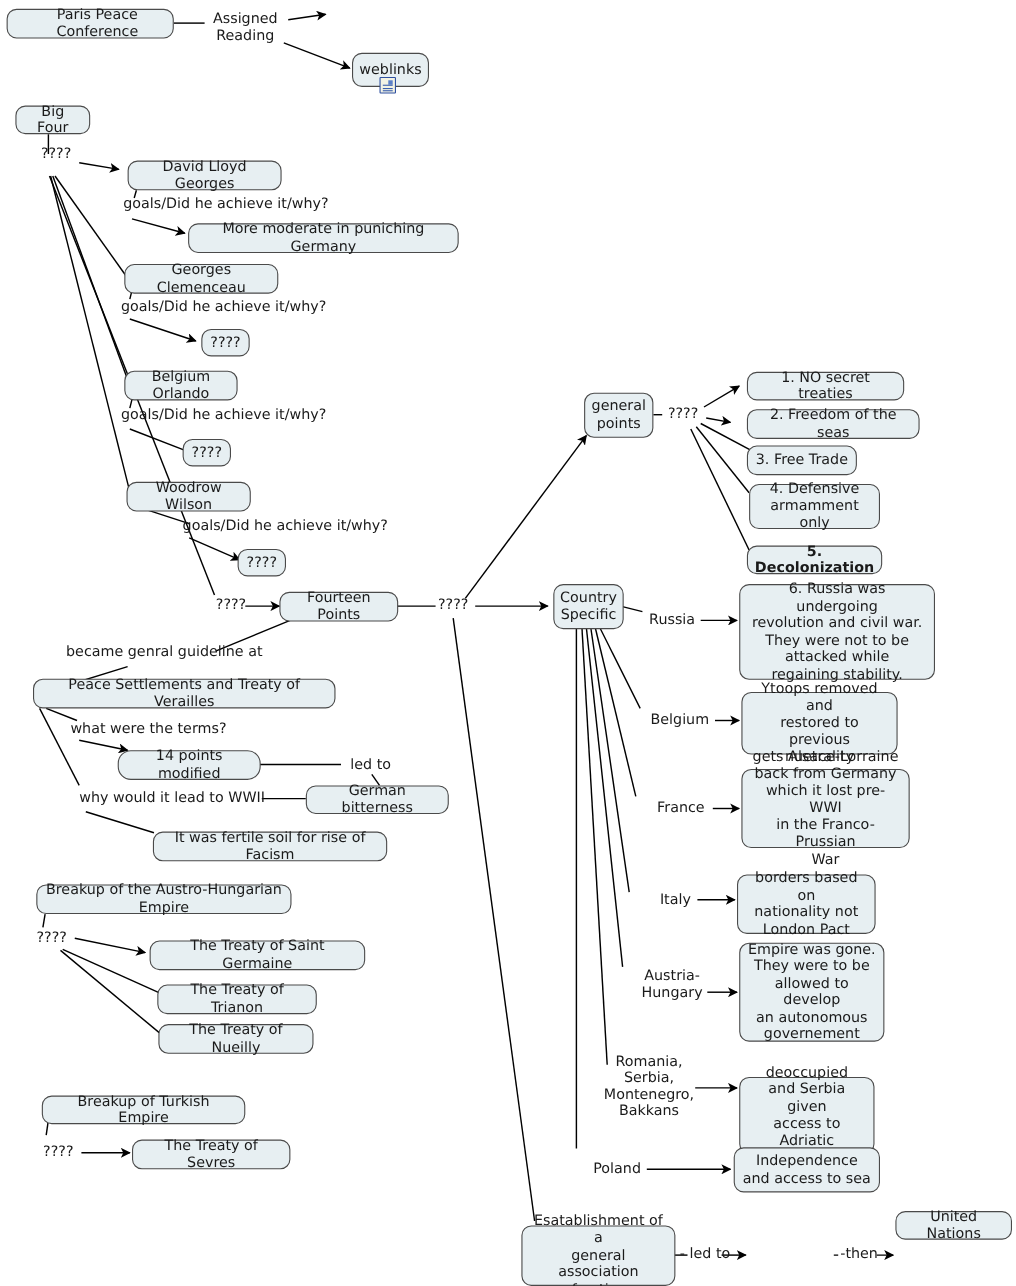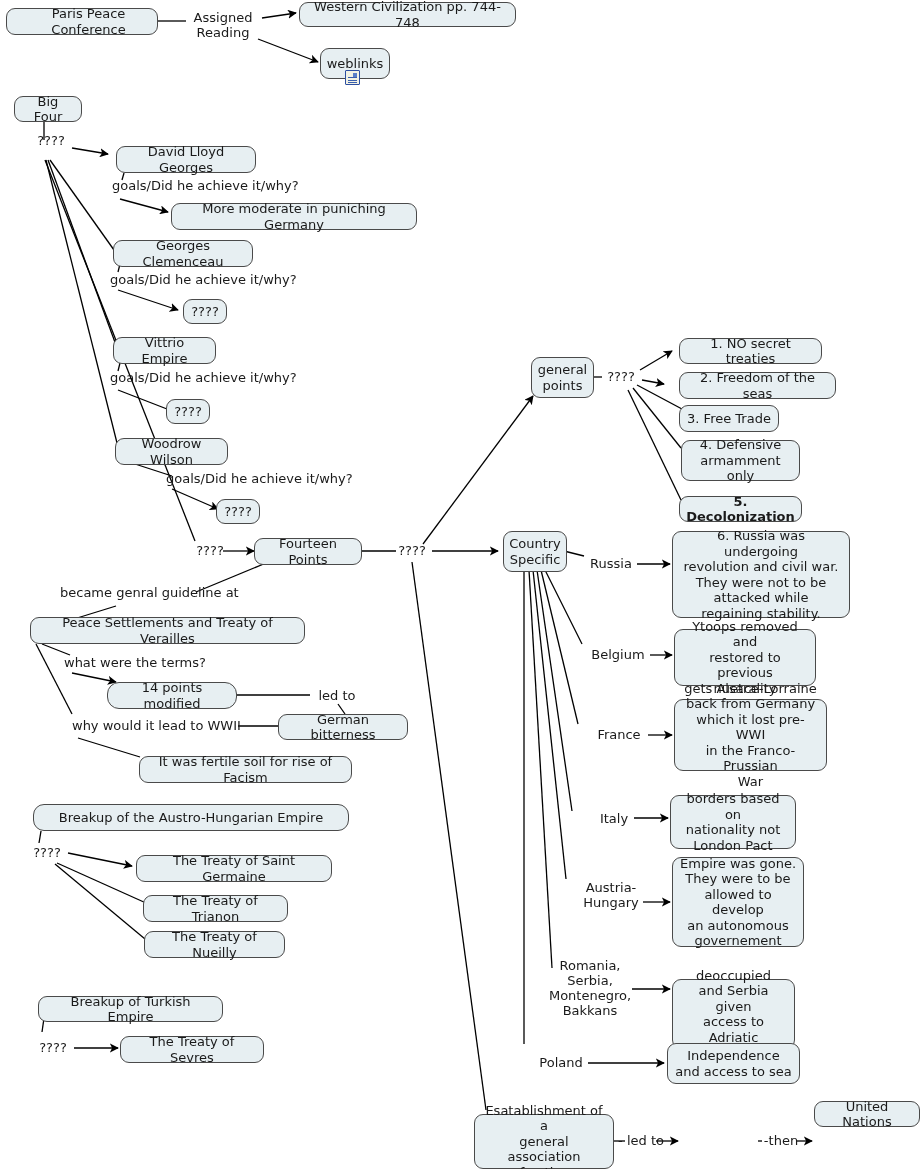--- a/index.html
+++ b/index.html
@@ -172,60 +172,59 @@
 
       <path d="M 613 1141 L 625 1141"></path>
       <path d="M 656 1141 L 678 1141" marker-end="url(#ah)"></path>
       <path d="M 758 1141 L 762 1141"></path>
       <path d="M 797 1141 L 812 1141" marker-end="url(#ah)"></path>
     </g>
   </svg>
 
   <div class="node" style="left:6px; top:8px; width:152px; height:27px;padding-left:20px;">Paris Peace Conference</div>
 
-  <div class="node" style="left:299px; top:2px; width:217px; height:25px;">Western Civilization pp. 744-748</div>
 
   <div class="node" style="left:320px; top:48px; width:70px; height:31px;">weblinks</div>
 
   <span class="res-icon" style="left:345px; top:70px;">
     <span class="sq"></span>
     <span class="bar" style="top:6px;"></span>
     <span class="bar" style="top:8.5px;"></span>
     <span class="bar" style="top:11px;"></span>
   </span>
 
   <div class="node" style="left:14px; top:96px; width:68px; height:26px;">Big Four</div>
 
   <div class="node" style="left:116px; top:146px; width:140px; height:27px;">David Lloyd Georges</div>
 
   <div class="node" style="left:171px; top:203px; width:246px; height:27px;">More moderate in puniching Germany</div>
 
   <div class="node" style="left:113px; top:240px; width:140px; height:27px;">Georges Clemenceau</div>
 
   <div class="node" style="left:183px; top:299px; width:44px; height:25px;">????</div>
 
-  <div class="node" style="left:113px; top:337px; width:103px; height:27px;">Vittrio Empire</div>
+  <div class="node" style="left:113px; top:337px; width:103px; height:27px;">Belgium Orlando</div>
 
   <div class="node" style="left:166px; top:399px; width:44px; height:25px;">????</div>
 
   <div class="node" style="left:115px; top:438px; width:113px; height:27px;">Woodrow Wilson</div>
 
   <div class="node" style="left:216px; top:499px; width:44px; height:25px;">????</div>
 
   <div class="node" style="left:254px; top:538px; width:108px; height:27px;">Fourteen Points</div>
 
   <div class="node" style="left:30px; top:617px; width:275px; height:27px;">Peace Settlements and Treaty of Verailles</div>
 
   <div class="node" style="left:107px; top:682px; width:130px; height:27px;border-radius:12px;">14 points modified</div>
 
   <div class="node" style="left:278px; top:714px; width:130px; height:26px;">German bitterness</div>
 
   <div class="node" style="left:139px; top:756px; width:213px; height:27px;">It was fertile soil for rise of Facism</div>
 
-  <div class="node" style="left:33px; top:804px; width:316px; height:27px;border-radius:11px;">Breakup of the Austro-Hungarian Empire</div>
+  <div class="node" style="left:33px; top:804px; width:232px; height:27px;">Breakup of the Austro-Hungarian Empire</div>
 
   <div class="node" style="left:136px; top:855px; width:196px; height:27px;">The Treaty of Saint Germaine</div>
 
   <div class="node" style="left:143px; top:895px; width:145px; height:27px;">The Treaty of Trianon</div>
 
   <div class="node" style="left:144px; top:931px; width:141px; height:27px;">The Treaty of Nueilly</div>
 
   <div class="node" style="left:38px; top:996px; width:185px; height:26px;">Breakup of Turkish Empire</div>
 
   <div class="node" style="left:120px; top:1036px; width:144px; height:27px;">The Treaty of Sevres</div>

